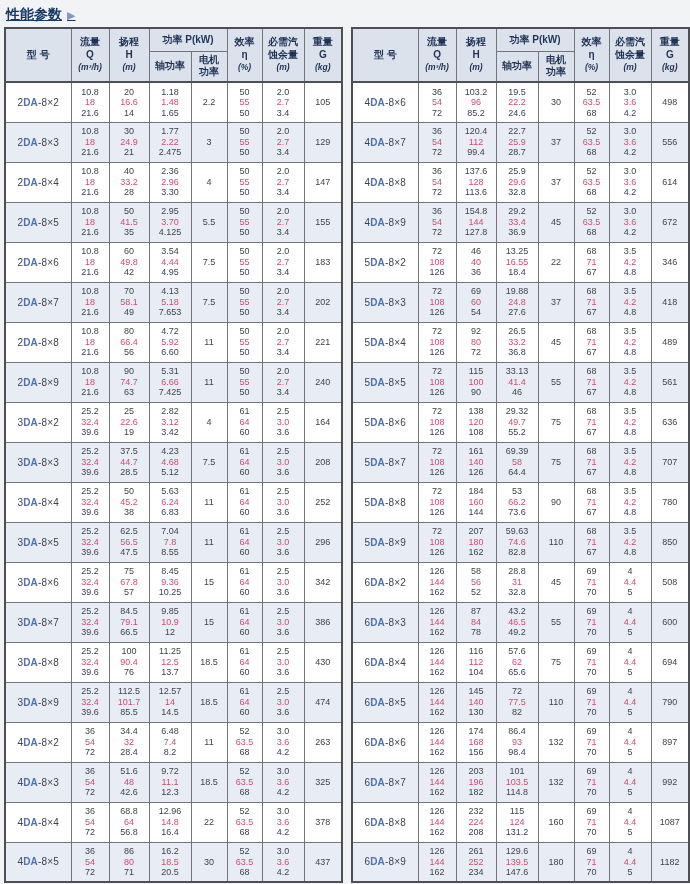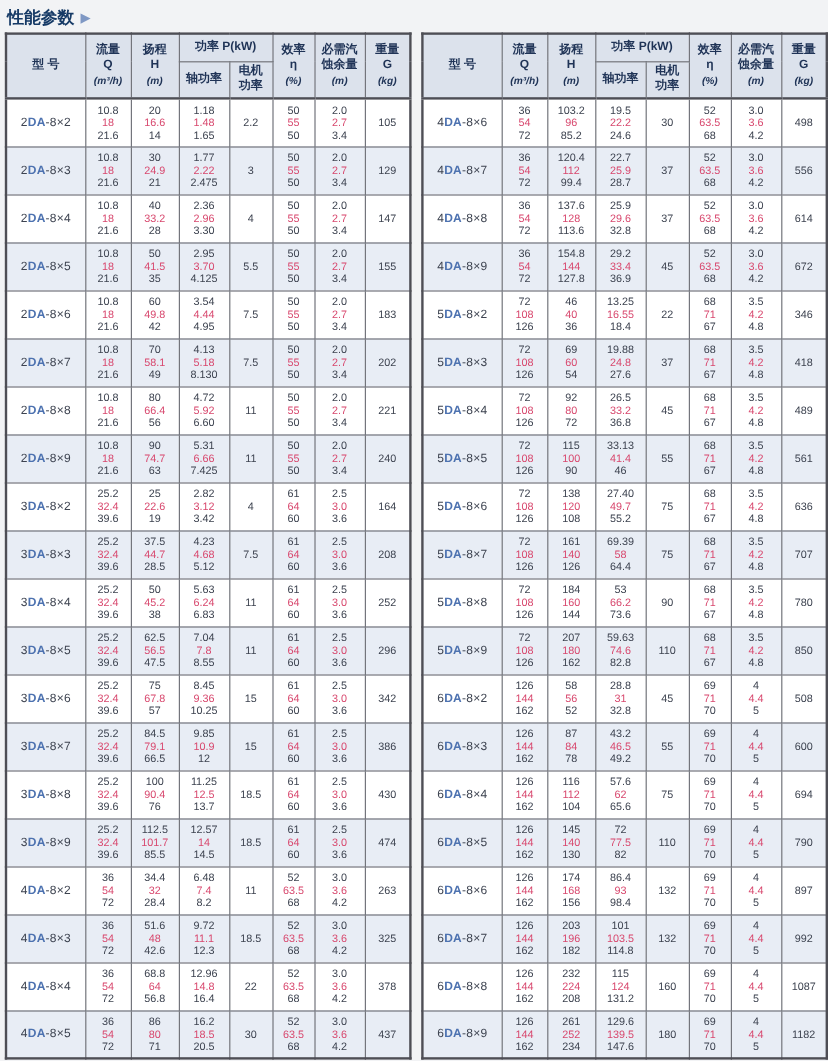--- a/index.html
+++ b/index.html
@@ -7,21 +7,21 @@
     --grid:#73757c; --outer:#4e4e55; --dark:#3d4350; --htext:#1f3356;
   }
   *{box-sizing:border-box;}
   html,body{margin:0;padding:0;}
   body{
     width:690px;height:884px;background:#f2f3f5;
     font-family:"Liberation Sans","DejaVu Sans",sans-serif;
     -webkit-font-smoothing:antialiased;overflow:hidden;
   }
   .topbar{height:27px;display:flex;justify-content:space-between;align-items:center;padding:3px 8px 0 6px;}
-  .title{font-size:14px;font-weight:bold;color:#163a66;display:flex;align-items:center;}
+  .title{font-size:14px;font-weight:bold;color:#163a66;display:flex;align-items:center;text-decoration:underline;}
   .arrow{color:#7f98c4;font-size:11px;margin-left:5px;line-height:1;}
   .note{font-size:11px;color:#23365c;margin-top:44px;}
   .tables{display:flex;gap:8px;padding:0 2px 0 4px;}
   table{border-collapse:collapse;table-layout:fixed;background:#fff;border:2px solid var(--outer);width:337px;}
   th,td{border:1px solid var(--grid);text-align:center;vertical-align:middle;padding:0;}
   thead th{background:var(--hbg);color:var(--htext);font-weight:bold;font-size:10px;line-height:12px;}
   thead th .hline{display:block;line-height:12.5px;}
   thead th .unit{font-size:8.5px;font-weight:bold;font-style:italic;}
   thead tr.sub th{height:31px;}
   thead tr.grp th.pwr{height:23px;}
@@ -256,21 +256,21 @@
             <span class="v">21.6</span>
           </td>
           <td>
             <span class="v">70</span>
             <span class="v red">58.1</span>
             <span class="v">49</span>
           </td>
           <td>
             <span class="v">4.13</span>
             <span class="v red">5.18</span>
-            <span class="v">8.130</span>
+            <span class="v">7.653</span>
           </td>
           <td>7.5</td>
           <td>
             <span class="v">50</span>
             <span class="v red">55</span>
             <span class="v">50</span>
           </td>
           <td>
             <span class="v">2.0</span>
             <span class="v red">2.7</span>
@@ -996,21 +996,21 @@
             <span class="v">72</span>
             <span class="v red">108</span>
             <span class="v">126</span>
           </td>
           <td>
             <span class="v">138</span>
             <span class="v red">120</span>
             <span class="v">108</span>
           </td>
           <td>
-            <span class="v">27.40</span>
+            <span class="v">29.32</span>
             <span class="v red">49.7</span>
             <span class="v">55.2</span>
           </td>
           <td>75</td>
           <td>
             <span class="v">68</span>
             <span class="v red">71</span>
             <span class="v">67</span>
           </td>
           <td>

